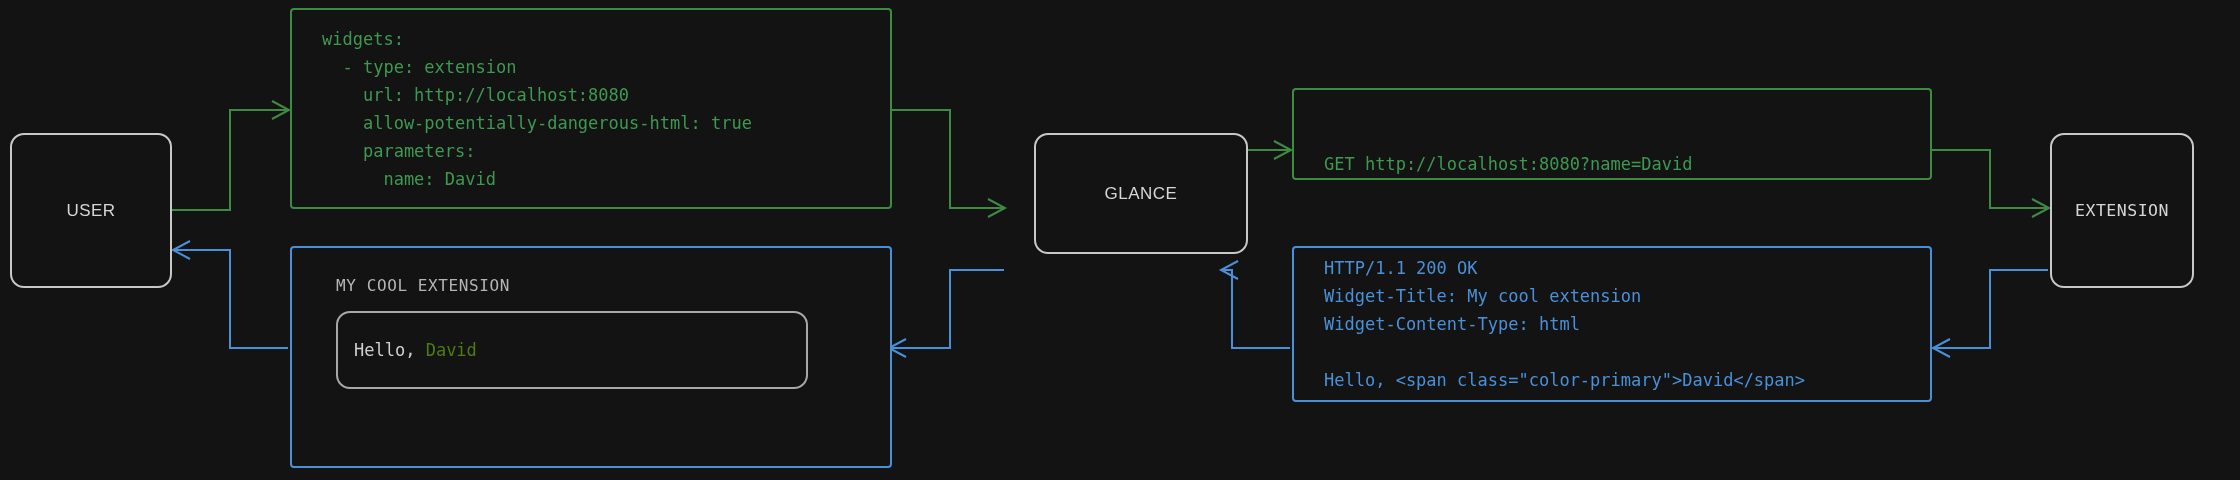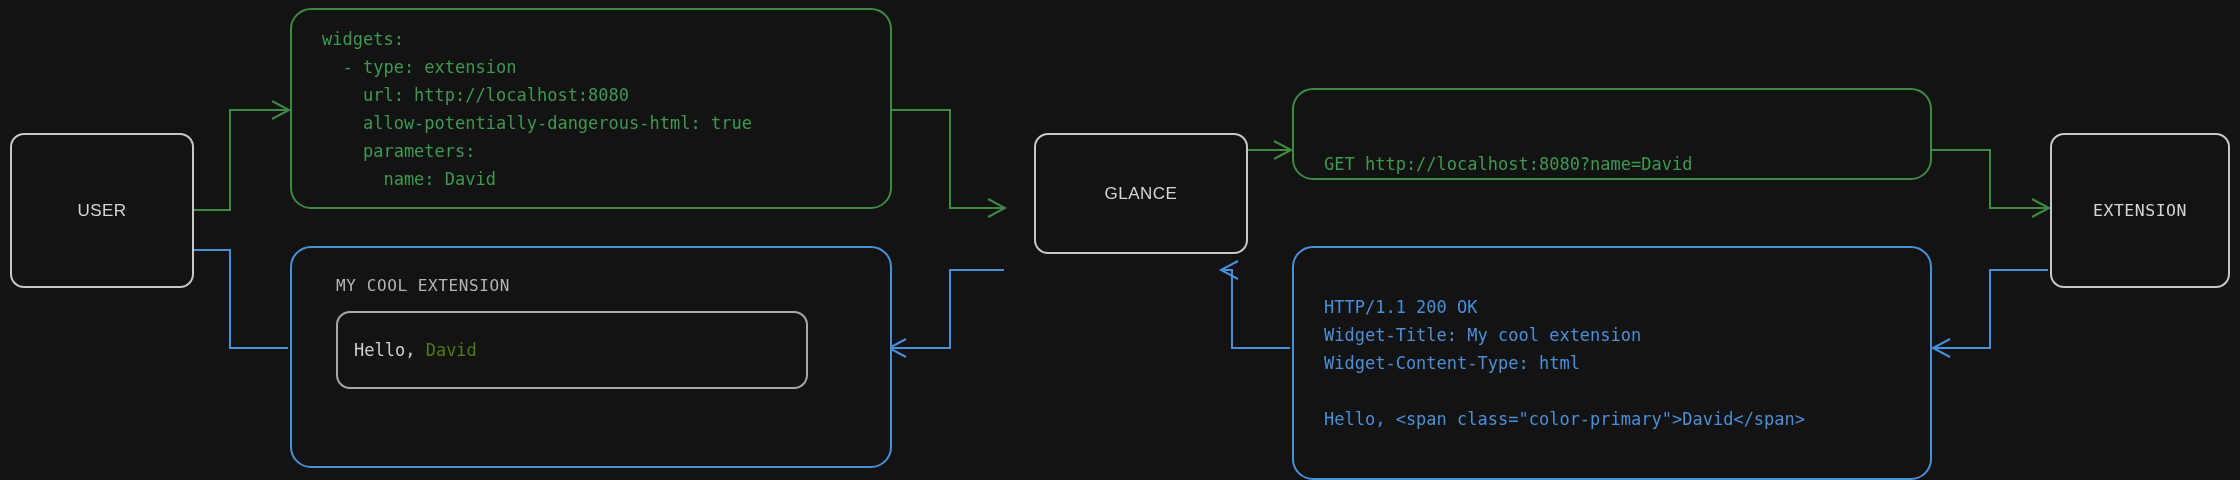--- a/index.html
+++ b/index.html
@@ -45,21 +45,21 @@
     color: #d6d6d6;
     font-size: 16.5px;
     letter-spacing: 0.5px;
   }
 
   
   .panel {
     position: absolute;
     box-sizing: border-box;
     border: 2px solid #3d8b43;
-    border-radius: 21px;
+    border-radius: 4px;
     background: #131313;
     display: flex;
     align-items: center;
   }
   .panel.blue { border-color: #4a90d9; }
 
   .code {
     font-family: "DejaVu Sans Mono", monospace;
     font-size: 17px;
     line-height: 28px;
@@ -141,46 +141,46 @@
       <path d="M 1004 270 H 950 V 348 H 890" fill="none" stroke="#4a90d9" stroke-width="2"></path>
       <path d="M 906 339 L 889 348 L 906 357" fill="none" stroke="#4a90d9" stroke-width="2"></path>
     </g>
 
     <g>
       <path d="M 288 348 H 230 V 250 H 174" fill="none" stroke="#4a90d9" stroke-width="2"></path>
       <path d="M 190 241 L 173 250 L 190 259" fill="none" stroke="#4a90d9" stroke-width="2"></path>
     </g>
   </svg>
 
-  <div class="node" id="node-user" style="left:10px; top:133px; width:184px; height:155px;">
+  <div class="node" id="node-user" style="left:10px; top:133px; width:162px; height:155px;">
     <span class="node-label-sans">USER</span>
   </div>
 
   <div class="node" id="node-glance" style="left:1034px; top:133px; width:214px; height:121px;">
     <span class="node-label-sans">GLANCE</span>
   </div>
 
-  <div class="node" id="node-extension" style="left:2050px; top:133px; width:180px; height:155px;">
+  <div class="node" id="node-extension" style="left:2050px; top:133px; width:144px; height:155px;">
     <span class="node-label-mono">EXTENSION</span>
   </div>
 
   <div class="panel" id="panel-config" style="left:290px; top:8px; width:602px; height:201px;">
     <pre class="code">widgets:
   - type: extension
     url: http://localhost:8080
     allow-potentially-dangerous-html: true
     parameters:
       name: David</pre>
   </div>
 
   <div class="panel" id="panel-request" style="left:1292px; top:88px; width:640px; height:92px;align-items:flex-end;">
     <pre class="code">GET http://localhost:8080?name=David</pre>
   </div>
 
-  <div class="panel blue" id="panel-response" style="left:1292px; top:246px; width:640px; height:234px;">
+  <div class="panel blue" id="panel-response" style="left:1292px; top:246px; width:640px; height:156px;">
     <pre class="code blue">HTTP/1.1 200 OK
 Widget-Title: My cool extension
 Widget-Content-Type: html
 
 Hello, &lt;span class="color-primary"&gt;David&lt;/span&gt;</pre>
   </div>
 
   <div class="panel blue" id="widget-preview-panel" style="left:290px; top:246px; width:602px; height:222px;">
     <div class="widget-title">MY COOL EXTENSION</div>
     <div class="widget-card">

